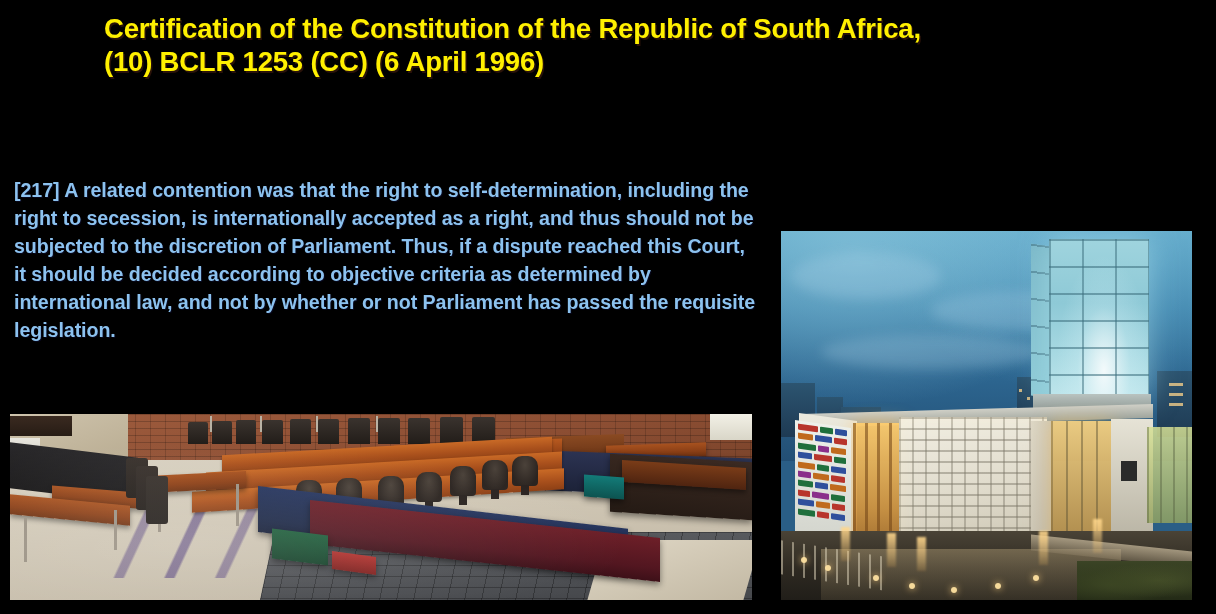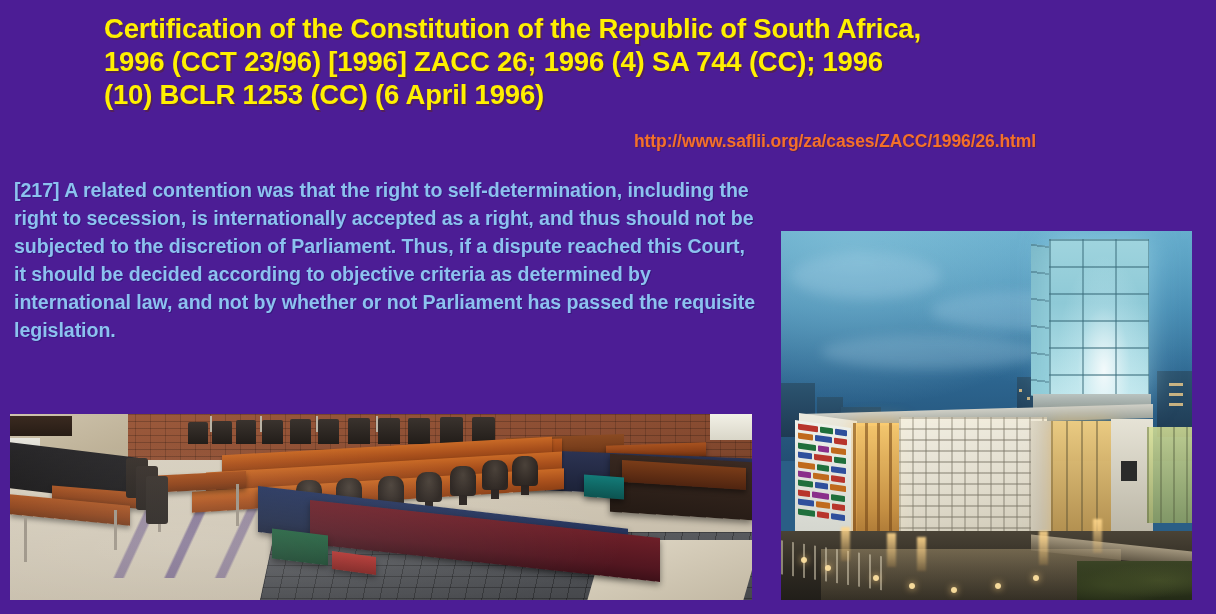--- a/index.html
+++ b/index.html
@@ -13,21 +13,21 @@
     overflow: hidden;
     font-family: "Liberation Sans", sans-serif;
     position: relative;
   }
 
   #slide {
     position: absolute;
     left: 0; top: 0;
     width: 1216px;
     height: 614px;
-    background: #4c1d95;
+    background: #000000;
   }
 
   
   #title-block {
     position: absolute;
     left: 104px;
     top: 12px;
     width: 1000px;
   }
   .title-line {
@@ -407,25 +407,23 @@
     transform: skewY(6deg);
   }
 </style>
 </head>
 <body>
 
 <div id="slide">
 
   <div id="title-block">
     <div class="title-line">Certification of the Constitution of the Republic of South Africa,</div>
-    <div class="title-line">1996 (CCT 23/96) [1996] ZACC 26; 1996 (4) SA 744 (CC); 1996</div>
     <div class="title-line">(10) BCLR 1253 (CC) (6 April 1996)</div>
   </div>
 
-  <div id="source-url">http://www.saflii.org/za/cases/ZACC/1996/26.html</div>
 
   <div id="body-paragraph">[217] A related contention was that the right to self-determination, including the right to secession, is internationally accepted as a right, and thus should not be subjected to the discretion of Parliament. Thus, if a dispute reached this Court, it should be decided according to objective criteria as determined by international law, and not by whether or not Parliament has passed the requisite legislation.</div>
 
   <div id="photo-courtroom">
     <div class="scene">
 
       <div class="cr-floor-light"></div>
       <div class="cr-brickwall"></div>
       <div class="cr-wall-left"></div>
       <div class="cr-wall-dark"></div>

